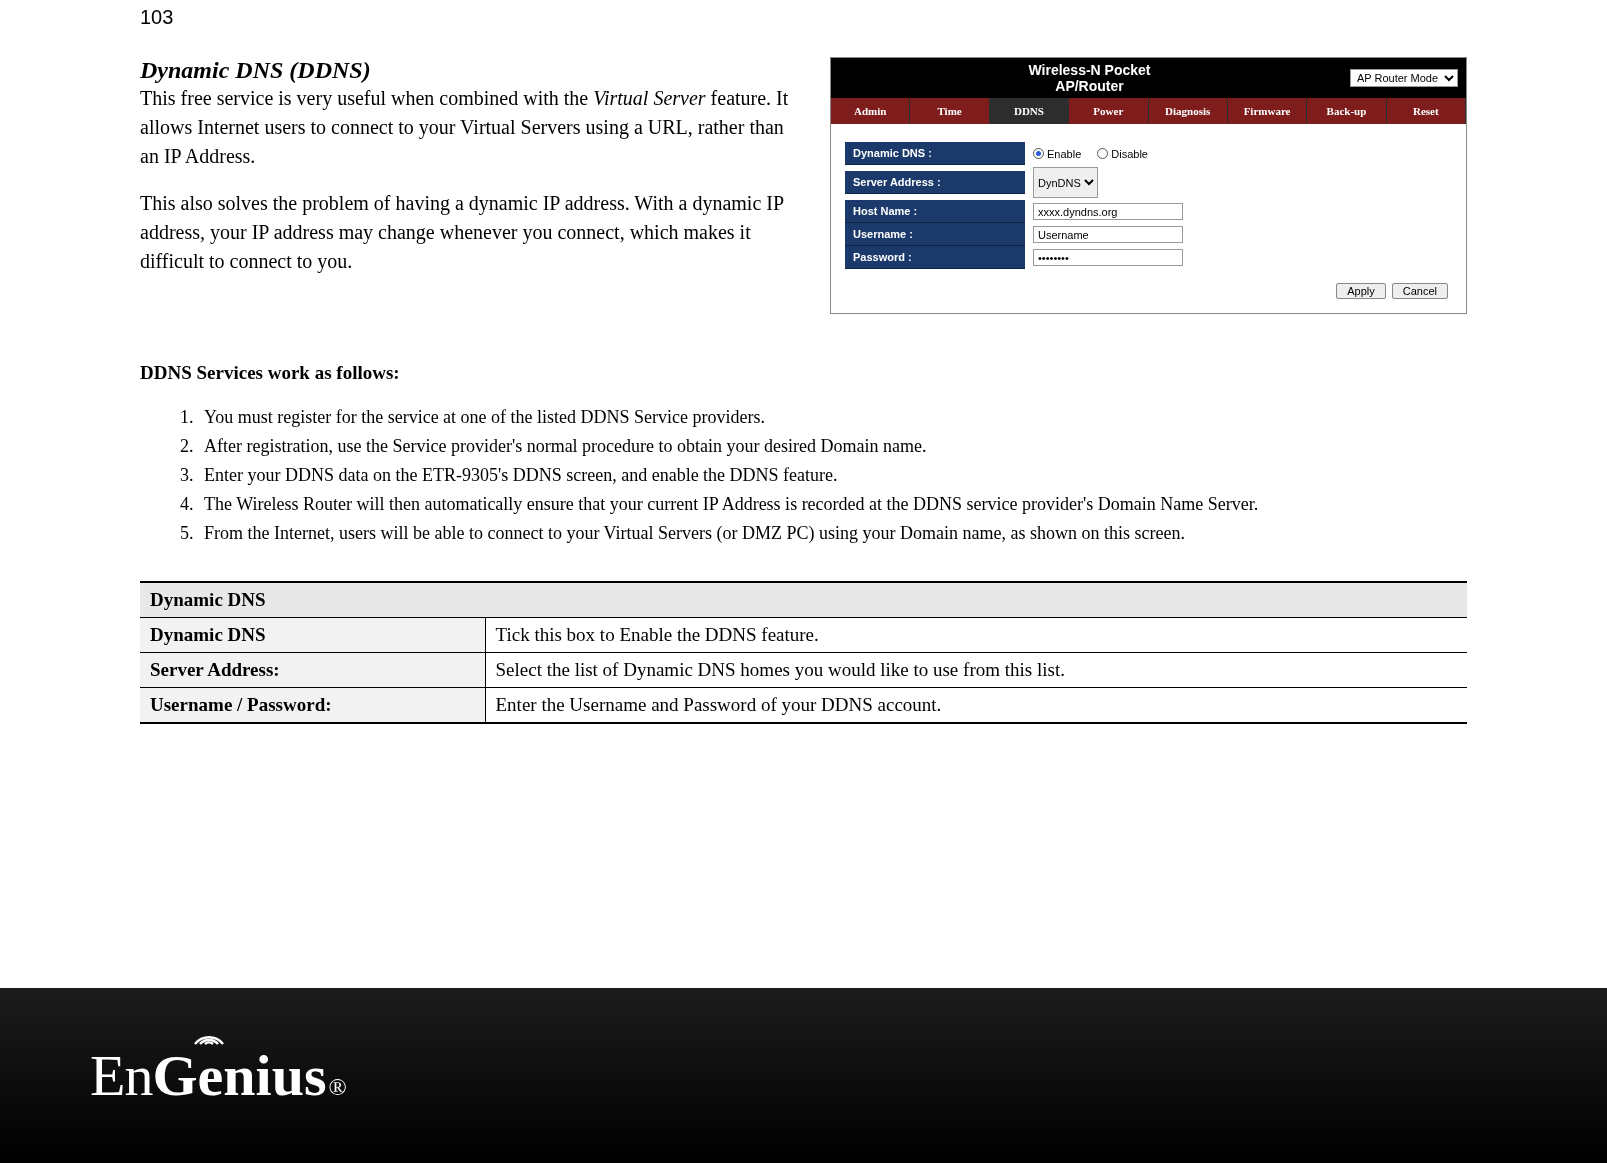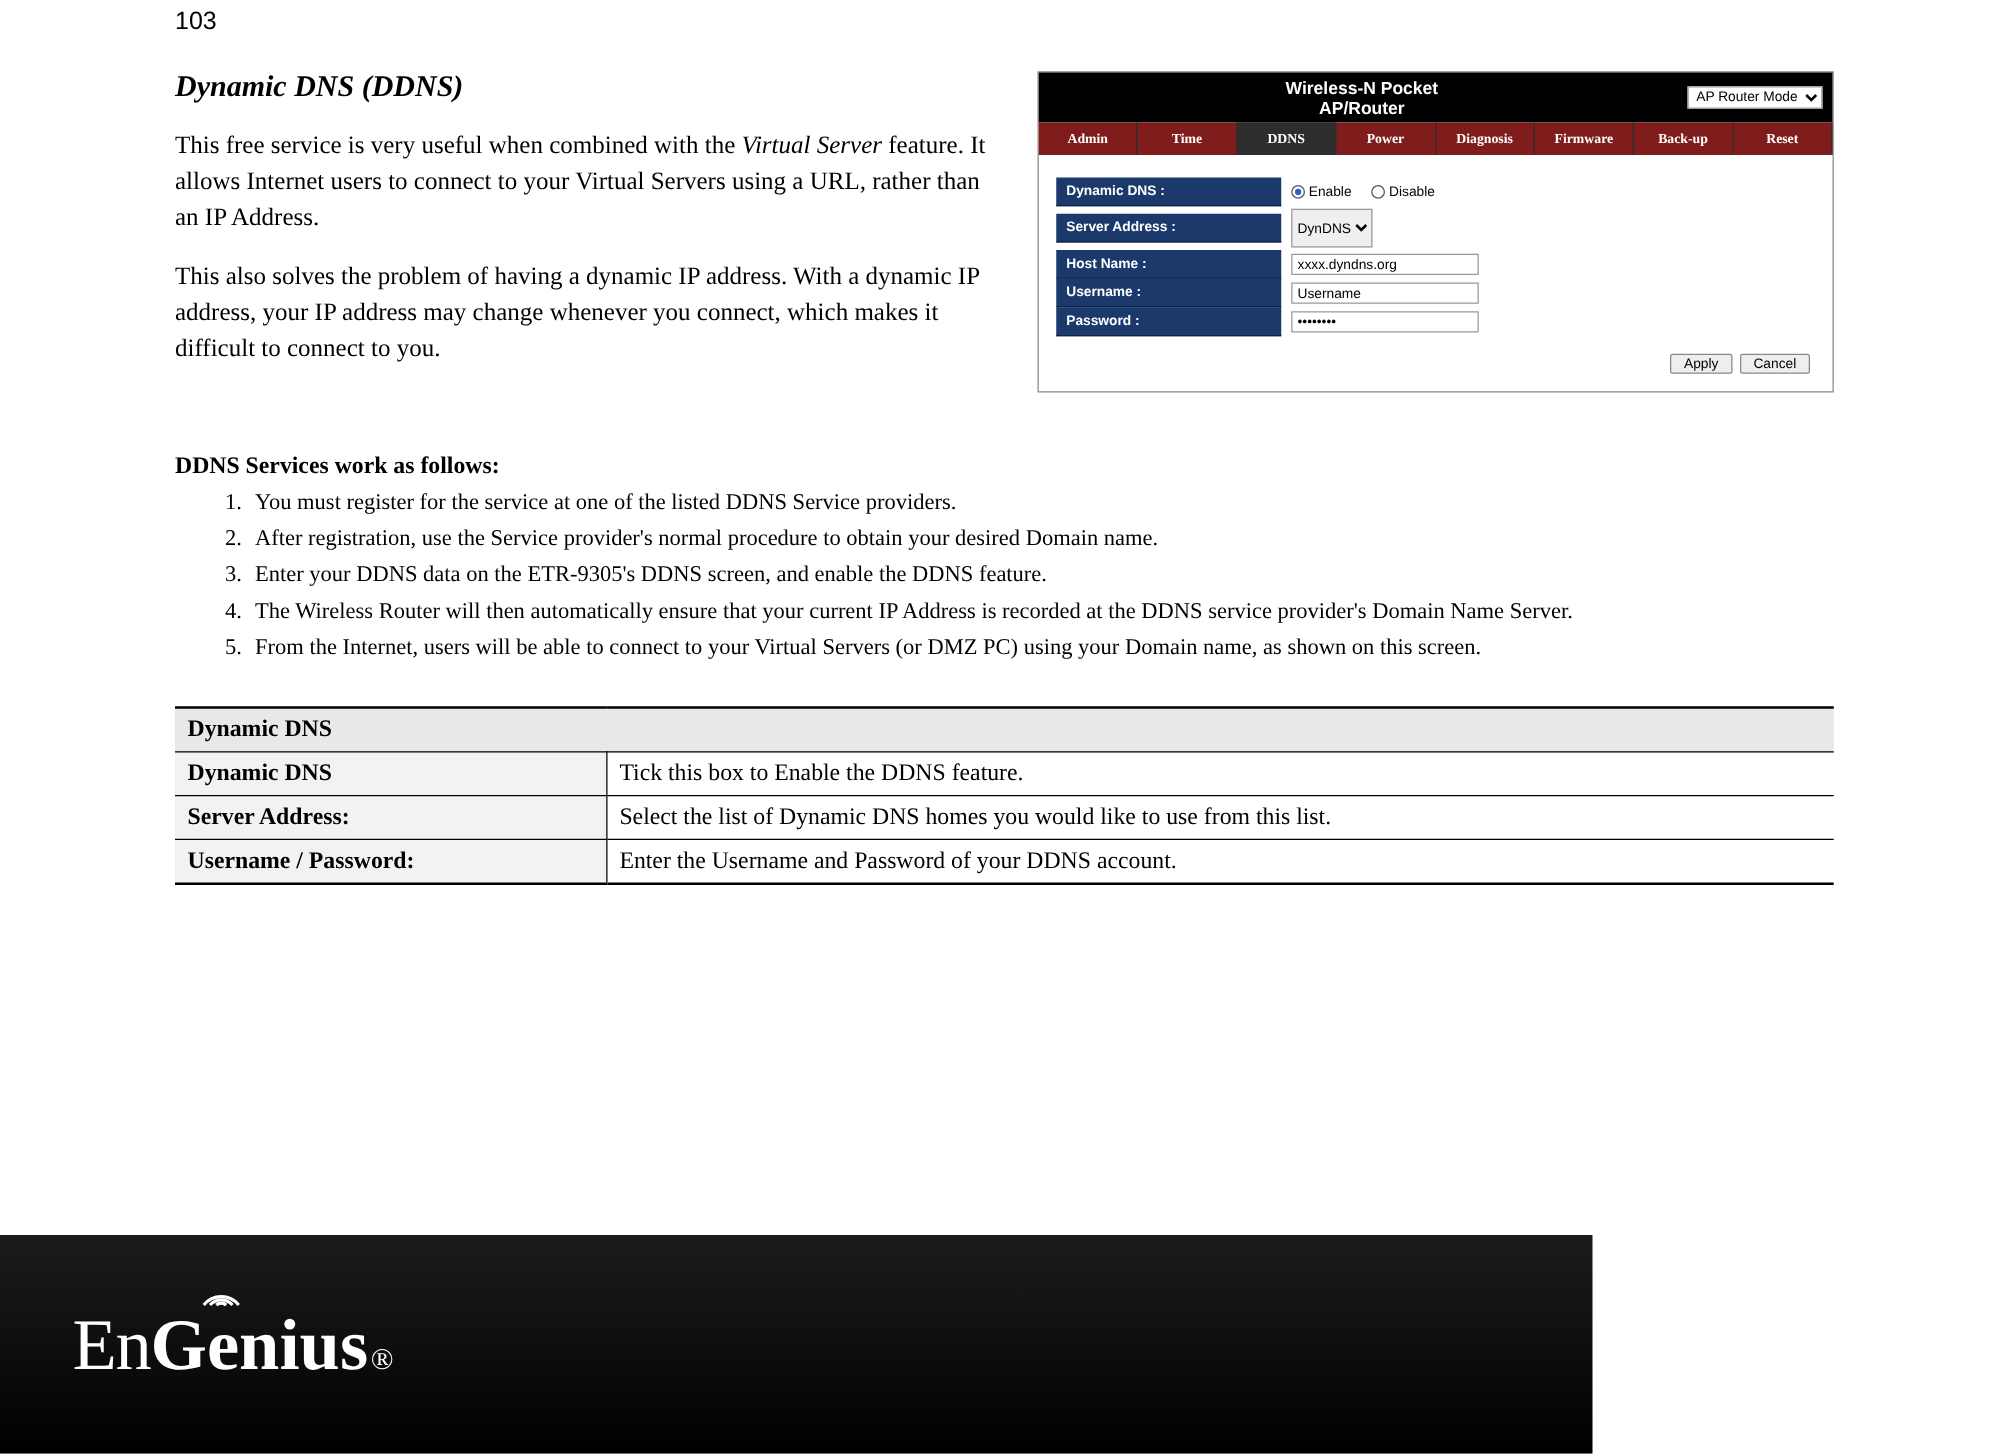--- a/index.html
+++ b/index.html
@@ -23,33 +23,33 @@
   .columns {
     display: flex;
     gap: 30px;
   }
   .col-left { flex: 0 0 660px; }
   .col-right { flex: 1; }
   h2.section-title {
     font-style: italic;
     font-weight: bold;
     font-size: 24px;
-    margin-bottom: 18px;
+    margin-bottom: 0;
   }
   .para {
     font-size: 20px;
     line-height: 1.45;
     margin-bottom: 18px;
   }
   .italic { font-style: italic; }
   .steps-heading {
     font-weight: bold;
     font-size: 19px;
     margin-top: 48px;
-    margin-bottom: 4px;
+    margin-bottom: 20px;
   }
   ol.steps {
     list-style: decimal;
     padding-left: 58px;
     font-size: 18px;
     line-height: 1.5;
   }
   ol.steps li { padding-left: 6px; margin-bottom: 2px; }
 
   
@@ -193,26 +193,26 @@
     font-weight: bold;
     border-right: 1px solid #000;
   }
   table.settings tr.last td { border-bottom: 2px solid #000; }
 
   
   .footer {
     position: absolute;
     bottom: 0;
     left: 0;
-    width: 1274px;
+    width: 1607px;
     height: 175px;
     background: linear-gradient(#1c1c1c, #000);
     display: flex;
     align-items: center;
-    padding-left: 58px;
+    padding-left: 90px;
   }
   .brand {
     display: flex;
     align-items: baseline;
   }
   .brand-en {
     font-family: "Times New Roman", serif;
     font-size: 58px;
     color: #fff;
     letter-spacing: -1px;

